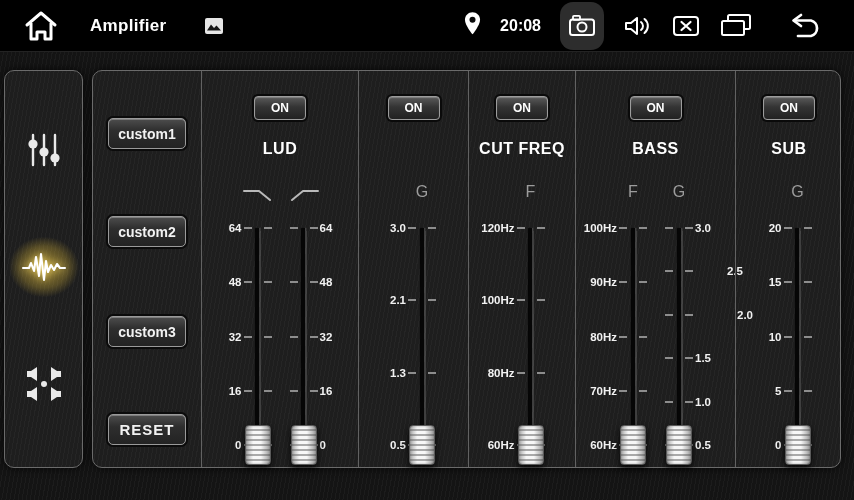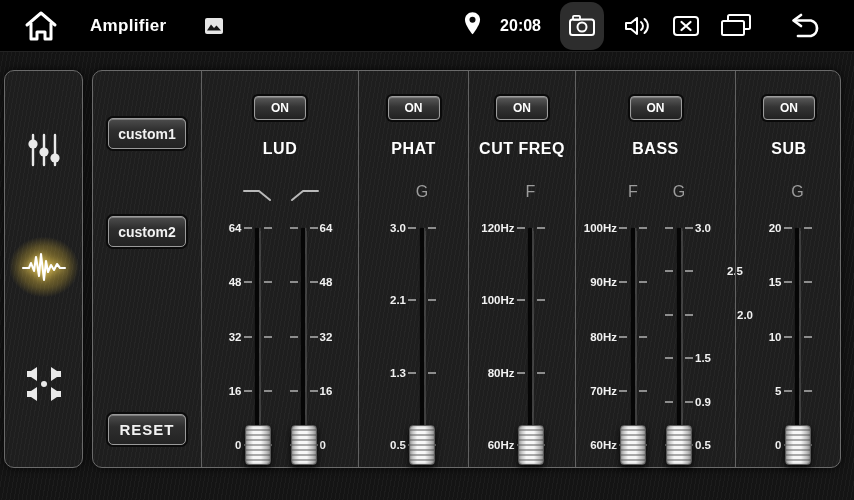--- a/index.html
+++ b/index.html
@@ -181,20 +181,21 @@
         <path d="M32,25 L26,21 V35 L32,31 Z"></path>
       <circle cx="19" cy="18" r="3"></circle>
     </svg>
   </button>
 </div>
 
 <div class="panel main-panel">
   <div class="presets-col">
     <button class="preset-btn" style="top:47px">custom1</button>
     <button class="preset-btn" style="top:145px">custom2</button>
+    <button class="preset-btn" style="top:245px">custom3</button>
     <button class="preset-btn preset-reset" style="top:343px">RESET</button>
   </div>
   <div id="amp-columns">
       <div class="channel-col" style="left: 108px; width: 157px;">
         <button class="on-btn">ON</button>
         <div class="channel-title">LUD</div>
         <div class="slider-header icon-header" style="left: 39.5px;"><svg width="32" height="16" viewBox="0 0 32 16">
             <path d="M2 4 H17 L28 13" fill="none" stroke="#b9b9b9" stroke-width="2" stroke-linecap="round" stroke-linejoin="round"></path>
           </svg></div>
         <div class="slider-track" style="left: 54px;"></div>
@@ -230,21 +231,20 @@
         <div class="tick-dash" style="left: 87.5px; top: 318.75px;"></div>
         <div class="tick-dash" style="left: 107.5px; top: 318.75px;"></div>
         <div class="tick-label tl-right" style="left: 117.5px; top: 312.75px;">16</div>
         <div class="tick-dash" style="left: 87.5px; top: 373px;"></div>
         <div class="tick-dash" style="left: 107.5px; top: 373px;"></div>
         <div class="tick-label tl-right" style="left: 117.5px; top: 367px;">0</div>
         <div class="fader-thumb" style="left: 88.5px; top: 354px;"></div>
       </div>
       <div class="channel-col" style="left: 265px; width: 110px;">
         <button class="on-btn">ON</button>
-        <div class="channel-title">PHAT</div>
         <div class="slider-header" style="left: 43px;">G</div>
         <div class="slider-track" style="left: 61.5px;"></div>
         <div class="tick-dash" style="left: 49px; top: 156px;"></div>
         <div class="tick-dash" style="left: 69px; top: 156px;"></div>
         <div class="tick-label tl-left" style="left: -1px; top: 150px;">3.0</div>
         <div class="tick-dash" style="left: 49px; top: 228.333px;"></div>
         <div class="tick-dash" style="left: 69px; top: 228.333px;"></div>
         <div class="tick-label tl-left" style="left: -1px; top: 222.333px;">2.1</div>
         <div class="tick-dash" style="left: 49px; top: 300.667px;"></div>
         <div class="tick-dash" style="left: 69px; top: 300.667px;"></div>
@@ -303,21 +303,21 @@
         <div class="tick-dash" style="left: 109px; top: 199.4px;"></div>
         <div class="tick-label tl-right" style="left: 119px; top: 193.4px; text-align: right;">2.5</div>
         <div class="tick-dash" style="left: 89px; top: 242.8px;"></div>
         <div class="tick-dash" style="left: 109px; top: 242.8px;"></div>
         <div class="tick-label tl-right" style="left: 119px; top: 236.8px; margin-left: 42px;">2.0</div>
         <div class="tick-dash" style="left: 89px; top: 286.2px;"></div>
         <div class="tick-dash" style="left: 109px; top: 286.2px;"></div>
         <div class="tick-label tl-right" style="left: 119px; top: 280.2px;">1.5</div>
         <div class="tick-dash" style="left: 89px; top: 329.6px;"></div>
         <div class="tick-dash" style="left: 109px; top: 329.6px;"></div>
-        <div class="tick-label tl-right" style="left: 119px; top: 323.6px;">0.9</div>
+        <div class="tick-label tl-right" style="left: 119px; top: 323.6px;">1.0</div>
         <div class="tick-dash" style="left: 89px; top: 373px;"></div>
         <div class="tick-dash" style="left: 109px; top: 373px;"></div>
         <div class="tick-label tl-right" style="left: 119px; top: 367px;">0.5</div>
         <div class="fader-thumb" style="left: 90px; top: 354px;"></div>
       </div>
       <div class="channel-col" style="left: 642px; width: 107px;">
         <button class="on-btn">ON</button>
         <div class="channel-title">SUB</div>
         <div class="slider-header" style="left: 41.5px;">G</div>
         <div class="slider-track" style="left: 60px;"></div>

